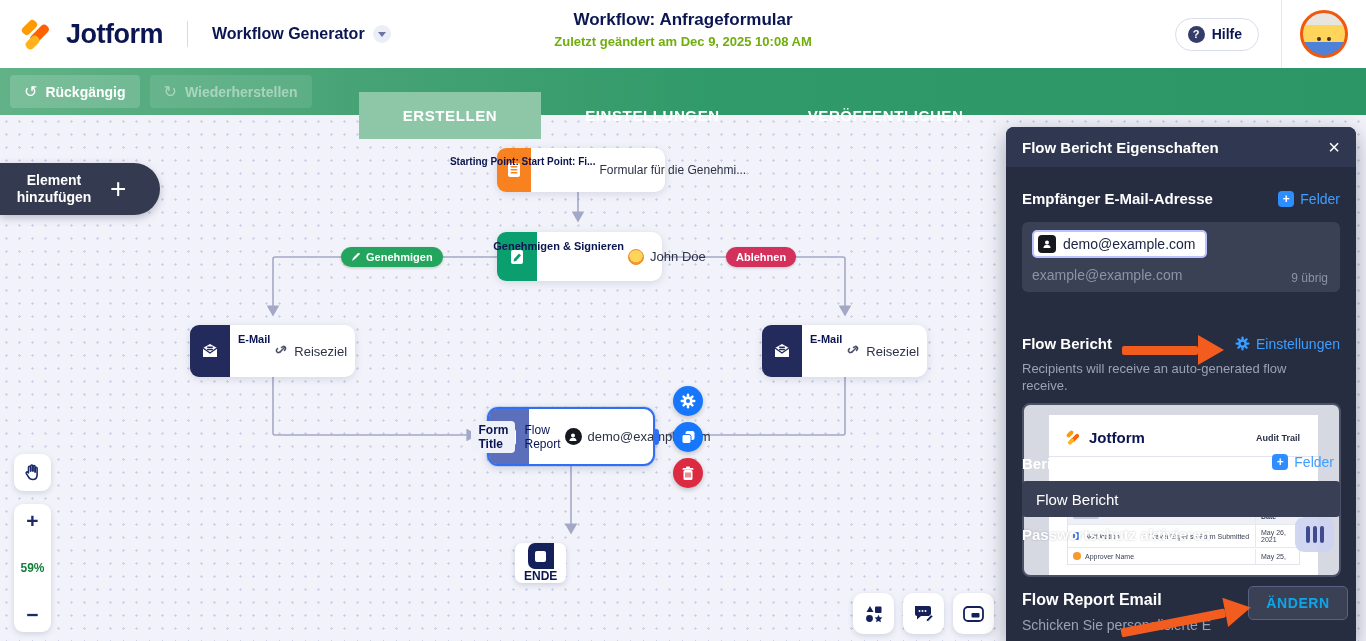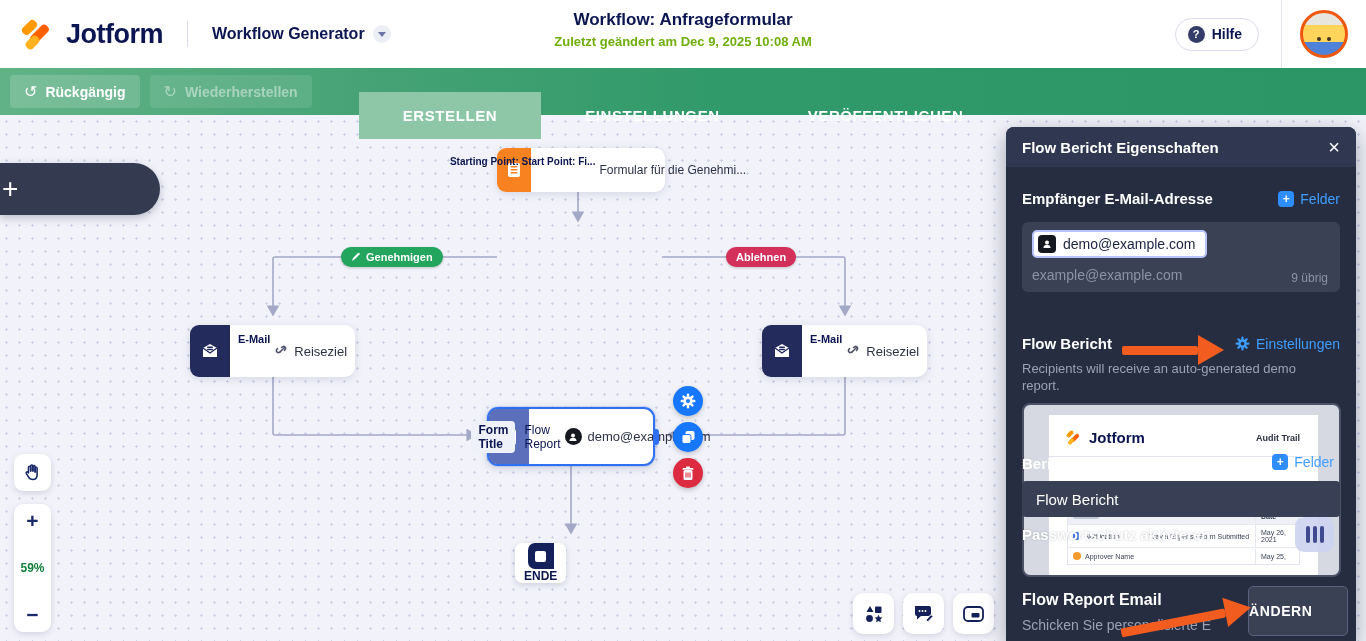--- a/index.html
+++ b/index.html
@@ -123,21 +123,21 @@
 
   .occluded-label { position:absolute; left:16px; top:328px; font-size:15px; font-weight:bold; color:#fff; z-index:1; }
   .over-fields { position:absolute; right:22px; top:327px; z-index:6; }
   .name-input { position:absolute; left:16px; top:354px; width:318px; height:36px; background:#394055; border-radius:4px; display:flex; align-items:center; padding:0 14px; font-size:15px; color:#fff; z-index:5; cursor:text; }
   .pass-label { position:absolute; left:16px; top:399px; font-size:15px; font-weight:bold; color:#fff; z-index:6; text-shadow:0 0 2px rgba(38,45,64,.3); }
   .drag-pill { position:absolute; left:289px; top:390px; width:39px; height:35px; background:rgba(205,211,240,.92); border-radius:9px; display:flex; align-items:center; justify-content:center; gap:3px; z-index:7; cursor:grab; }
   .drag-pill i { width:4px; height:17px; background:#3f4a8f; border-radius:2px; }
 
   .bottom-sec-label { position:absolute; left:16px; top:464px; font-size:16px; font-weight:bold; z-index:6; }
   .bottom-desc { position:absolute; left:16px; top:490px; font-size:14px; color:#9aa2b6; z-index:4; white-space:nowrap; }
-  .change-btn { position:absolute; left:242px; top:459px; width:100px; height:50px; background:#3a4154; border:1px solid #596180; border-radius:5px; color:#ffffff; font-size:14px; font-weight:bold; letter-spacing:.6px; display:flex; align-items:center; cursor:pointer; z-index:6; }
+  .change-btn { position:absolute; left:242px; top:459px; width:100px; height:34px; background:#3a4154; border:1px solid #596180; border-radius:5px; color:#0ea5e9; font-size:14px; font-weight:bold; letter-spacing:.6px; display:flex; align-items:center; justify-content:center; cursor:pointer; z-index:6; }
 
   
   .o-arrow { position:absolute; display:flex; align-items:center; z-index:40; pointer-events:none; }
   .o-arrow .bar { height:9px; background:#f25c1f; border-radius:2px; }
   .o-arrow .head { width:0; height:0; border-top:15px solid transparent; border-bottom:15px solid transparent; border-left:26px solid #f25c1f; }
 
   svg.ic { display:block; }
 </style>
 </head>
 <body>
@@ -200,38 +200,54 @@
       <path d="M578,77 V106" marker-end="url(#arr)"></path>
       <path d="M497,142 H275 Q273,142 273,144 V200" marker-end="url(#arr)"></path>
       <path d="M662,142 H843 Q845,142 845,144 V200" marker-end="url(#arr)"></path>
       <path d="M273,262 V318 Q273,320 275,320 H476" marker-end="url(#arr)"></path>
       <path d="M845,262 V318 Q845,320 843,320 H668" marker-end="url(#arr)"></path>
       <path d="M571,351 V418" marker-end="url(#arr)"></path>
     </g>
   </svg>
 
   <div class="add-el">
+    <div class="txt">Element hinzufügen</div>
     <div class="plus">+</div>
   </div>
 
   <div class="node" style="left:497px; top:33px; width:168px; height:44px;">
     <div class="nicon" style="width:34px; background:#f8821f;">
       <svg class="ic" width="16" height="16" viewBox="0 0 16 16">
           <rect x="2" y="1" width="12" height="14" rx="2" fill="#fff"></rect>
           <rect x="4.5" y="4" width="7" height="1.6" rx=".8" fill="#f8821f"></rect>
           <rect x="4.5" y="7" width="7" height="1.6" rx=".8" fill="#f8821f"></rect>
           <rect x="4.5" y="10" width="7" height="1.6" rx=".8" fill="#f8821f"></rect>
         </svg>
     </div>
     <div class="nbody">
       <div class="ntitle" style="font-size:10px;">Starting Point: Start Point: Fi...</div>
       <div class="nsub" style="font-size:12px;">Formular für die Genehmi...</div>
     </div>
   </div>
 
+  <div class="node" style="left:497px; top:117px; width:165px; height:49px;">
+    <div class="nicon" style="background:#0b9e6e;">
+      <svg class="ic" width="18" height="18" viewBox="0 0 18 18">
+          <rect x="3" y="2" width="12" height="14" rx="2" fill="#fff"></rect>
+          <path d="M6 11 L11 5.5 L13 7.5 L8 13 L5.6 13.4 z" fill="#0b9e6e"></path>
+        </svg>
+    </div>
+    <div class="nbody">
+      <div class="ntitle">Genehmigen &amp; Signieren</div>
+      <div class="nsub">
+        <span class="mini-ava"></span>
+        <span>John Doe</span>
+      </div>
+    </div>
+  </div>
 
   <div class="node" style="left:190px; top:210px; width:165px; height:52px;">
     <div class="nicon" style="background:#232a5c;">
       <svg class="ic" width="18" height="16" viewBox="0 0 18 16">
           <path d="M2 5 L9 1 L16 5 V14 H2 z" fill="#fff"></path>
           <path d="M2 5 L9 10 L16 5" stroke="#232a5c" stroke-width="1.4" fill="none"></path>
           <rect x="6" y="3.4" width="6" height="1.5" rx=".7" fill="#232a5c"></rect>
           <rect x="6" y="5.8" width="6" height="1.5" rx=".7" fill="#232a5c"></rect>
         </svg>
     </div>
@@ -426,21 +442,21 @@
             <rect x="6.8" y="0.5" width="2.4" height="15" rx="1.2" transform="rotate(45 8 8)"></rect>
             <rect x="6.8" y="0.5" width="2.4" height="15" rx="1.2" transform="rotate(90 8 8)"></rect>
             <rect x="6.8" y="0.5" width="2.4" height="15" rx="1.2" transform="rotate(135 8 8)"></rect>
             <circle cx="8" cy="8" r="4.6"></circle>
           </g>
           <circle cx="8" cy="8" r="2" fill="#262d40"></circle>
         </svg>
       <span>Einstellungen</span>
     </div>
   </div>
-  <div class="flow-desc" style="position:absolute; left:16px; width:300px; top:233px;">Recipients will receive an auto-generated demo report.</div>
+  <div class="flow-desc" style="position:absolute; left:16px; width:300px; top:233px;">Recipients will receive an auto-generated flow receive.</div>
 
   <div class="occluded-label">Berichtsname</div>
 
   <div class="preview">
     <div class="pv-page">
       <div class="pv-logo-row">
         <div class="pv-brand">
           <span class="pv-mark">
               <span class="b1"></span>
               <span class="b2"></span>

